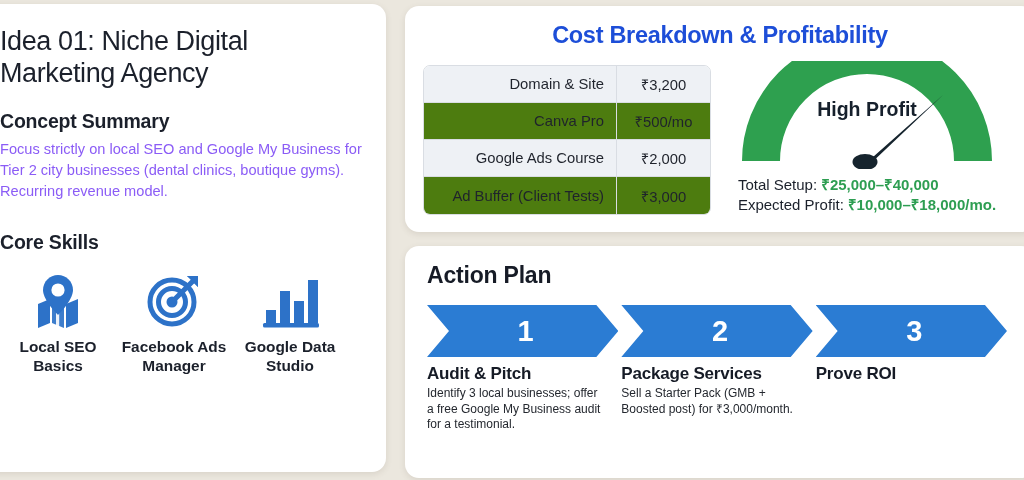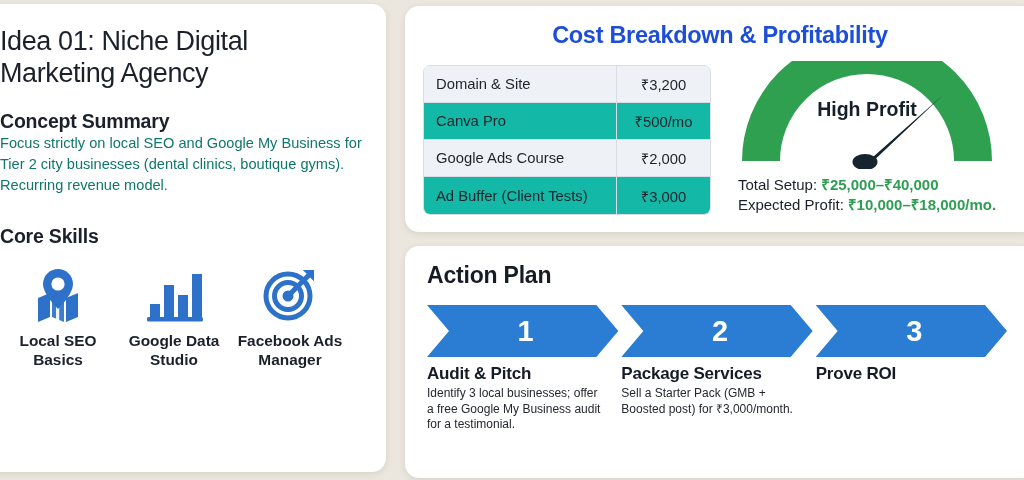--- a/index.html
+++ b/index.html
@@ -42,21 +42,22 @@
     font-size: 19.5px;
     font-weight: bold;
     color: #1b202b;
     letter-spacing: -0.2px;
   }
   #concept-head { margin-top: 21px; }
 
   .concept-body {
     font-size: 14.6px;
     line-height: 1.42;
-    color: #0f766e;
+    color: #8b5cf6;
+    margin-top: 6px;
     max-width: 372px;
   }
 
   #skills-head { margin-top: 30px; }
 
   .skills-row {
     display: flex;
     margin-top: 18px;
     padding-right: 20px;
   }
@@ -97,25 +98,25 @@
     border: 1px solid #d9dde3;
     border-radius: 7px;
     overflow: hidden;
     background: #fff;
   }
   .cost-table td {
     font-size: 14.8px;
     color: #1f232c;
     padding: 8px 12px;
     border-bottom: 1px solid #d9dde3;
-    background: #14b8a6;
+    background: #4d7c0f;
   }
   .cost-table tr:last-child td { border-bottom: none; }
   .cost-table tr.alt td { background: #eef1f5; }
-  .cost-table td.c-label { text-align: left; border-right: 1px solid #d9dde3; }
+  .cost-table td.c-label { text-align: right; border-right: 1px solid #d9dde3; }
   .cost-table td.c-value { text-align: center; width: 93px; }
 
   .gauge-wrap {
     flex: 1;
     display: flex;
     flex-direction: column;
     align-items: center;
     padding-left: 6px;
     margin-top: -4px;
   }
@@ -201,53 +202,53 @@
             <path d="M8 30 L20 25 L20 49 L8 54 Z"></path>
             <path d="M22 25 L34 30 L34 54 L22 49 Z" opacity="0.92"></path>
             <path d="M36 30 L48 25 L48 49 L36 54 Z"></path>
             <rect x="26" y="30" width="3.2" height="24" fill="#ffffff" opacity="0.9"></rect>
           </g>
           <path d="M28 1 C19.7 1 13 7.7 13 16 C13 26.5 28 41 28 41 C28 41 43 26.5 43 16 C43 7.7 36.3 1 28 1 Z" fill="#2d72c8"></path>
           <circle cx="28" cy="16" r="6.6" fill="#ffffff"></circle>
         </svg>
       </div>
       <div class="skill-label">Local SEO Basics</div>
-    </div>
-
-    <div class="skill">
-      <div class="skill-icon">
-        <svg width="58" height="54" viewBox="0 0 58 54">
-          <g fill="#2d72c8">
-            <rect x="5" y="36" width="10" height="13"></rect>
-            <rect x="19" y="17" width="10" height="32"></rect>
-            <rect x="33" y="27" width="10" height="22"></rect>
-            <rect x="47" y="6" width="10" height="43"></rect>
-            <rect x="2" y="49" width="56" height="4.5" rx="1.5"></rect>
-          </g>
-        </svg>
-      </div>
-      <div class="skill-label">Google Data Studio</div>
     </div>
 
     <div class="skill">
       <div class="skill-icon">
         <svg width="56" height="54" viewBox="0 0 56 54">
           <g fill="none" stroke="#2d72c8" stroke-width="5">
             <circle cx="26" cy="28" r="22"></circle>
             <circle cx="26" cy="28" r="13.5"></circle>
           </g>
           <circle cx="26" cy="28" r="5.5" fill="#2d72c8"></circle>
           <path d="M26 28 L47 7" stroke="#2d72c8" stroke-width="5.2" stroke-linecap="round" fill="none"></path>
           <path d="M41 2 L52 2 L52 13 L47.5 8.5 L45.5 6.5 Z" fill="#2d72c8"></path>
           <path d="M52 2 L52 13 L46 7 Z" fill="#2d72c8"></path>
           <path d="M41 2 L52 2 L47 7 Z" fill="#2d72c8"></path>
           <circle cx="26" cy="28" r="22" fill="none" stroke="#ffffff" stroke-width="0"></circle>
         </svg>
       </div>
       <div class="skill-label">Facebook Ads Manager</div>
+    </div>
+
+    <div class="skill">
+      <div class="skill-icon">
+        <svg width="58" height="54" viewBox="0 0 58 54">
+          <g fill="#2d72c8">
+            <rect x="5" y="36" width="10" height="13"></rect>
+            <rect x="19" y="17" width="10" height="32"></rect>
+            <rect x="33" y="27" width="10" height="22"></rect>
+            <rect x="47" y="6" width="10" height="43"></rect>
+            <rect x="2" y="49" width="56" height="4.5" rx="1.5"></rect>
+          </g>
+        </svg>
+      </div>
+      <div class="skill-label">Google Data Studio</div>
     </div>
 
   </div>
 </div>
 
 <div class="card" id="card-cost">
   <div class="cost-title">Cost Breakdown &amp; Profitability</div>
 
   <div class="cost-body">
 

